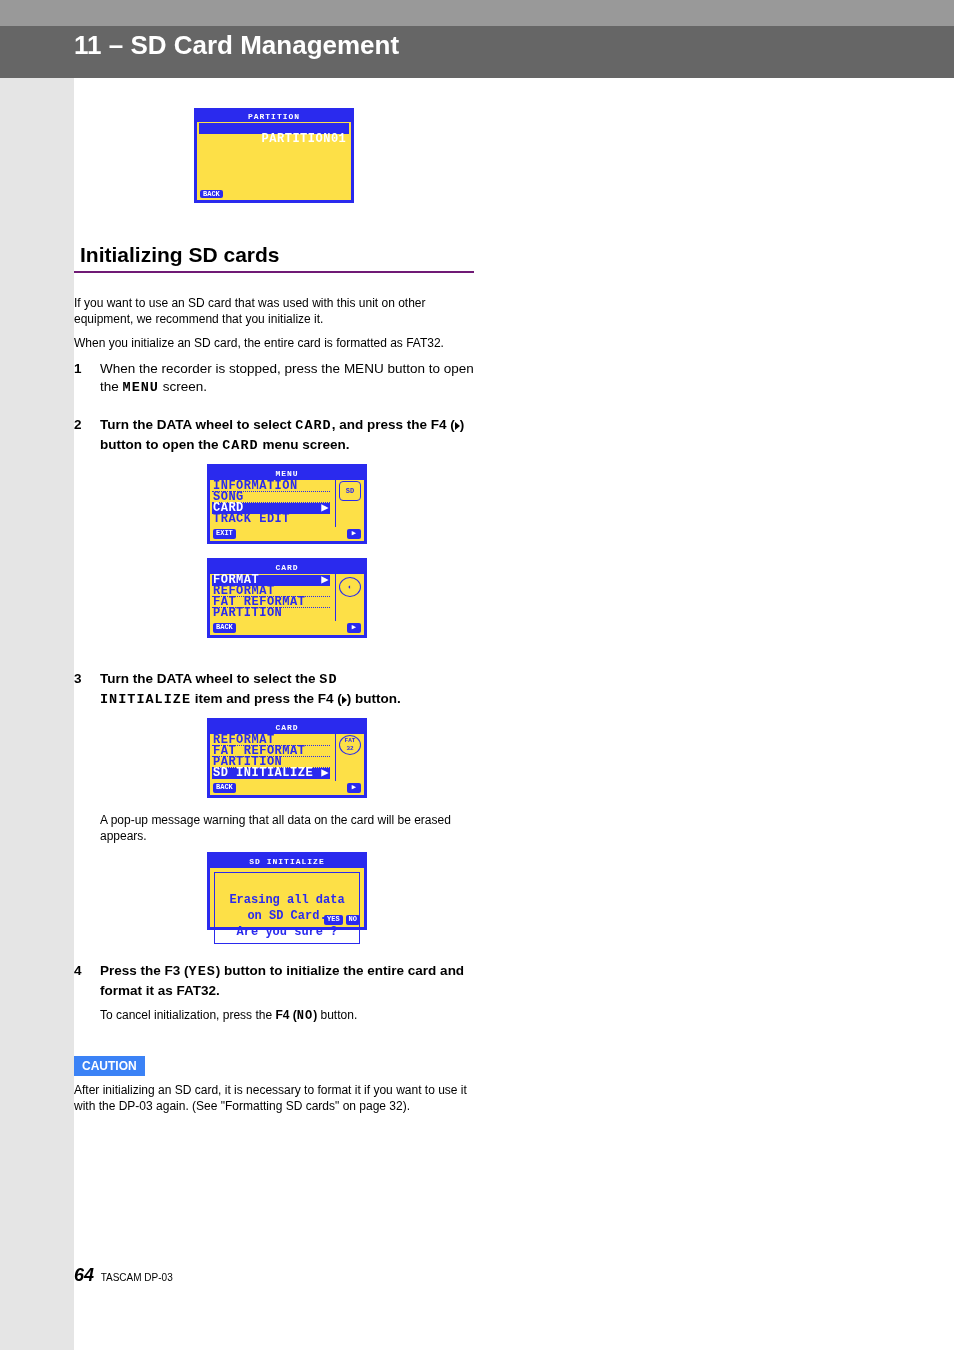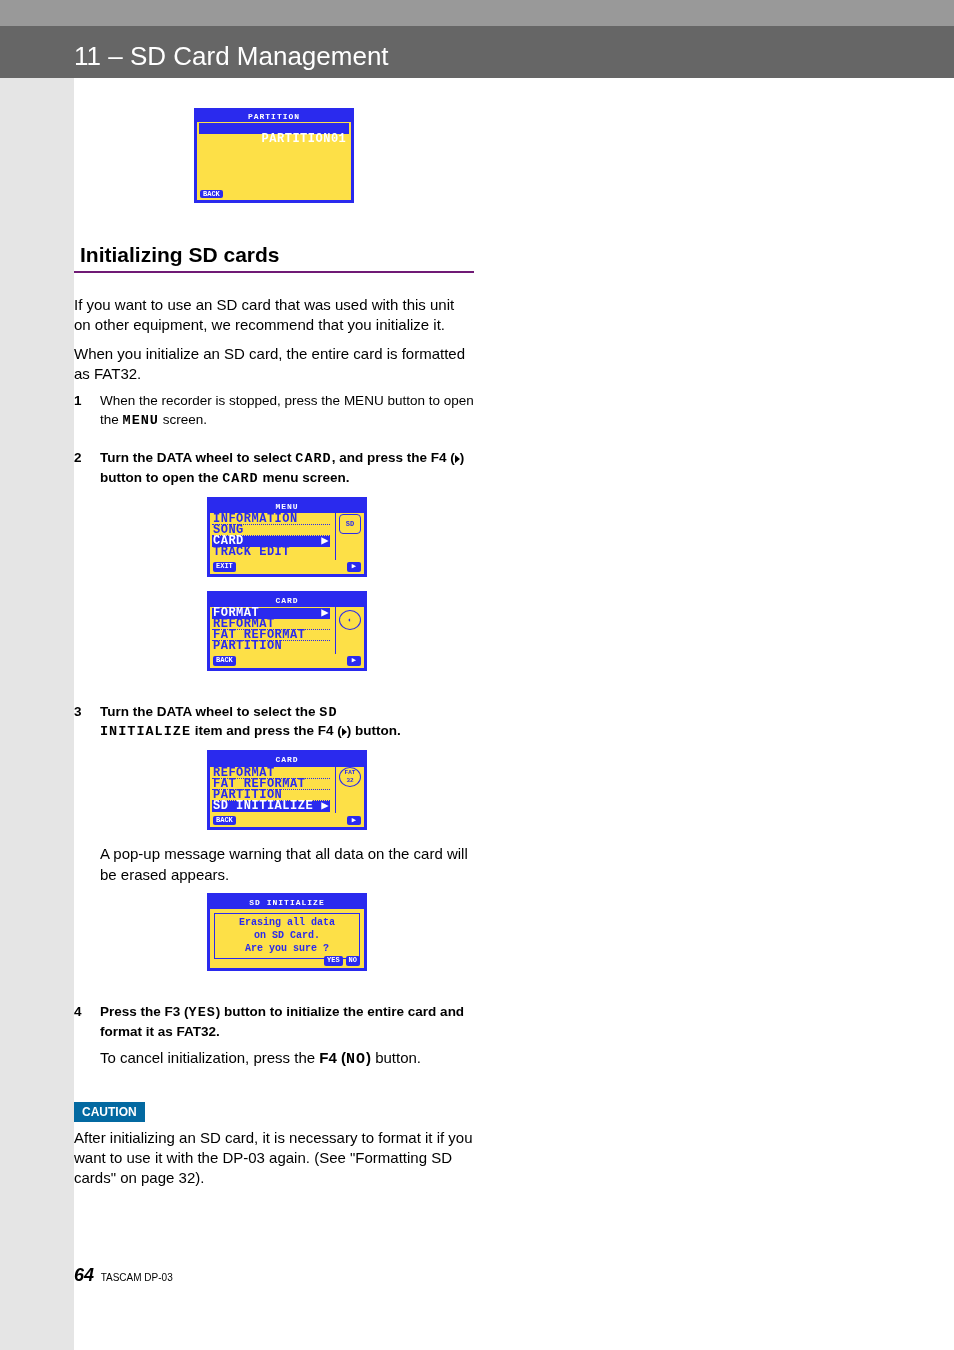--- a/index.html
+++ b/index.html
@@ -27,41 +27,40 @@
     position: absolute;
     top: 26px; left: 0; right: 0;
     height: 52px;
     background: #666;
   }
   .chapter-title {
     position: absolute;
     left: 74px;
     top: 30px;
     color: #fff;
-    font-weight: normal;
+    font-weight: bold;
     font-size: 26px;
-    margin-top: 11px;
   }
   .content {
     position: absolute;
     left: 74px;
     top: 100px;
     width: 400px;
   }
   .section-title {
     font-size: 21px;
     font-weight: bold;
     border-bottom: 2px solid #701a75;
     padding-bottom: 4px;
     padding-left: 6px;
     margin-top: 40px;
     margin-bottom: 22px;
   }
   .para {
-    font-size: 15px;
+    font-size: 12px;
     line-height: 1.35;
     margin-bottom: 8px;
   }
   ol.steps { list-style: none; padding: 0; margin: 0; }
   ol.steps > li {
     display: flex;
     gap: 14px;
     margin-bottom: 18px;
     font-size: 13.5px;
     line-height: 1.4;
@@ -69,21 +68,21 @@
   .step-num { font-weight: bold; min-width: 12px; }
   .step-body { flex: 1; }
   .step-body .bold { font-weight: bold; }
   .lcd-font {
     font-family: "Courier New", monospace;
     letter-spacing: 1px;
     font-weight: bold;
   }
   .caution-label {
     display: inline-block;
-    background: #0369a1;
+    background: #3b82f6;
     color: #fff;
     font-weight: bold;
     font-size: 12px;
     padding: 3px 8px;
     margin-top: 6px;
     margin-bottom: 6px;
   }
   .footer {
     position: absolute;
     left: 74px;
@@ -177,22 +176,22 @@
     position: absolute;
     right: 28px;
     top: 12px;
     bottom: 14px;
     border-left: 1px solid #2a2aee;
   }
   .lcd.dialog .dialog-body {
     margin: 4px;
     border: 1px solid #2a2aee;
     text-align: center;
-    font-size: 10px;
-    padding: 2px 2px 3px;
+    font-size: 12px;
+    padding: 20px 2px 3px;
     line-height: 1.3;
   }
   .lcd.dialog .dialog-btns {
     position: absolute;
     bottom: 2px;
     right: 4px;
     display: flex;
     gap: 3px;
   }
   .play-tri::before {

